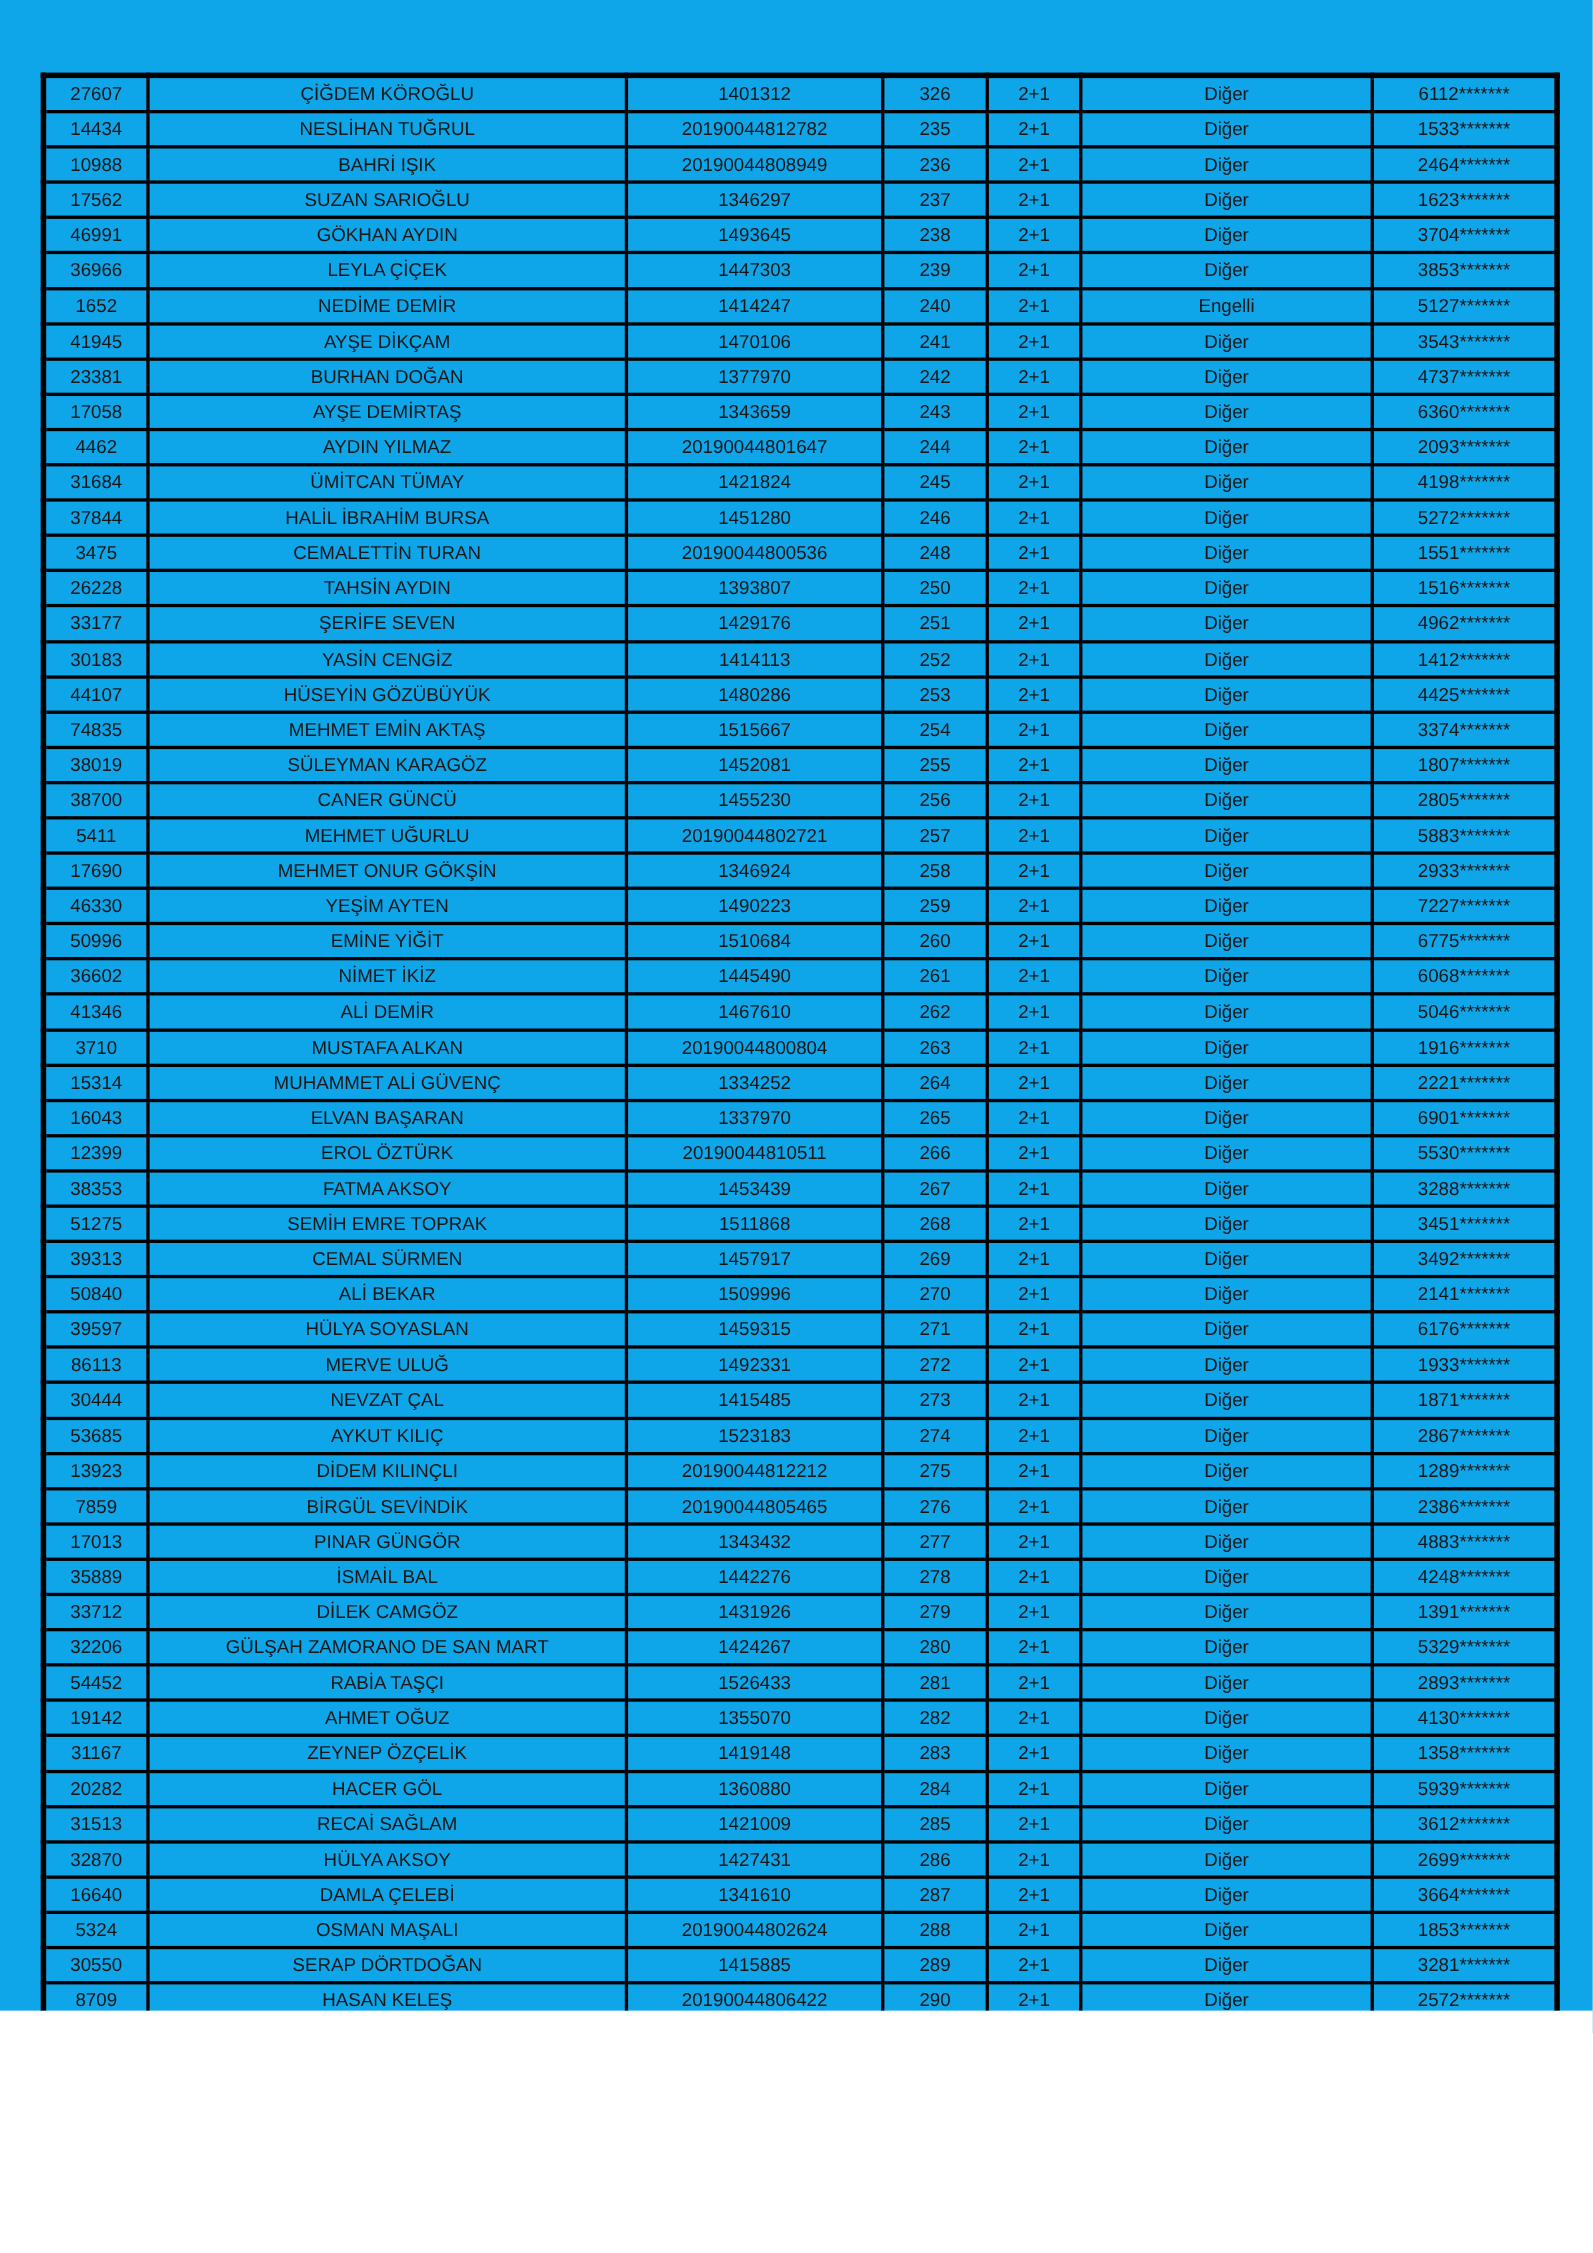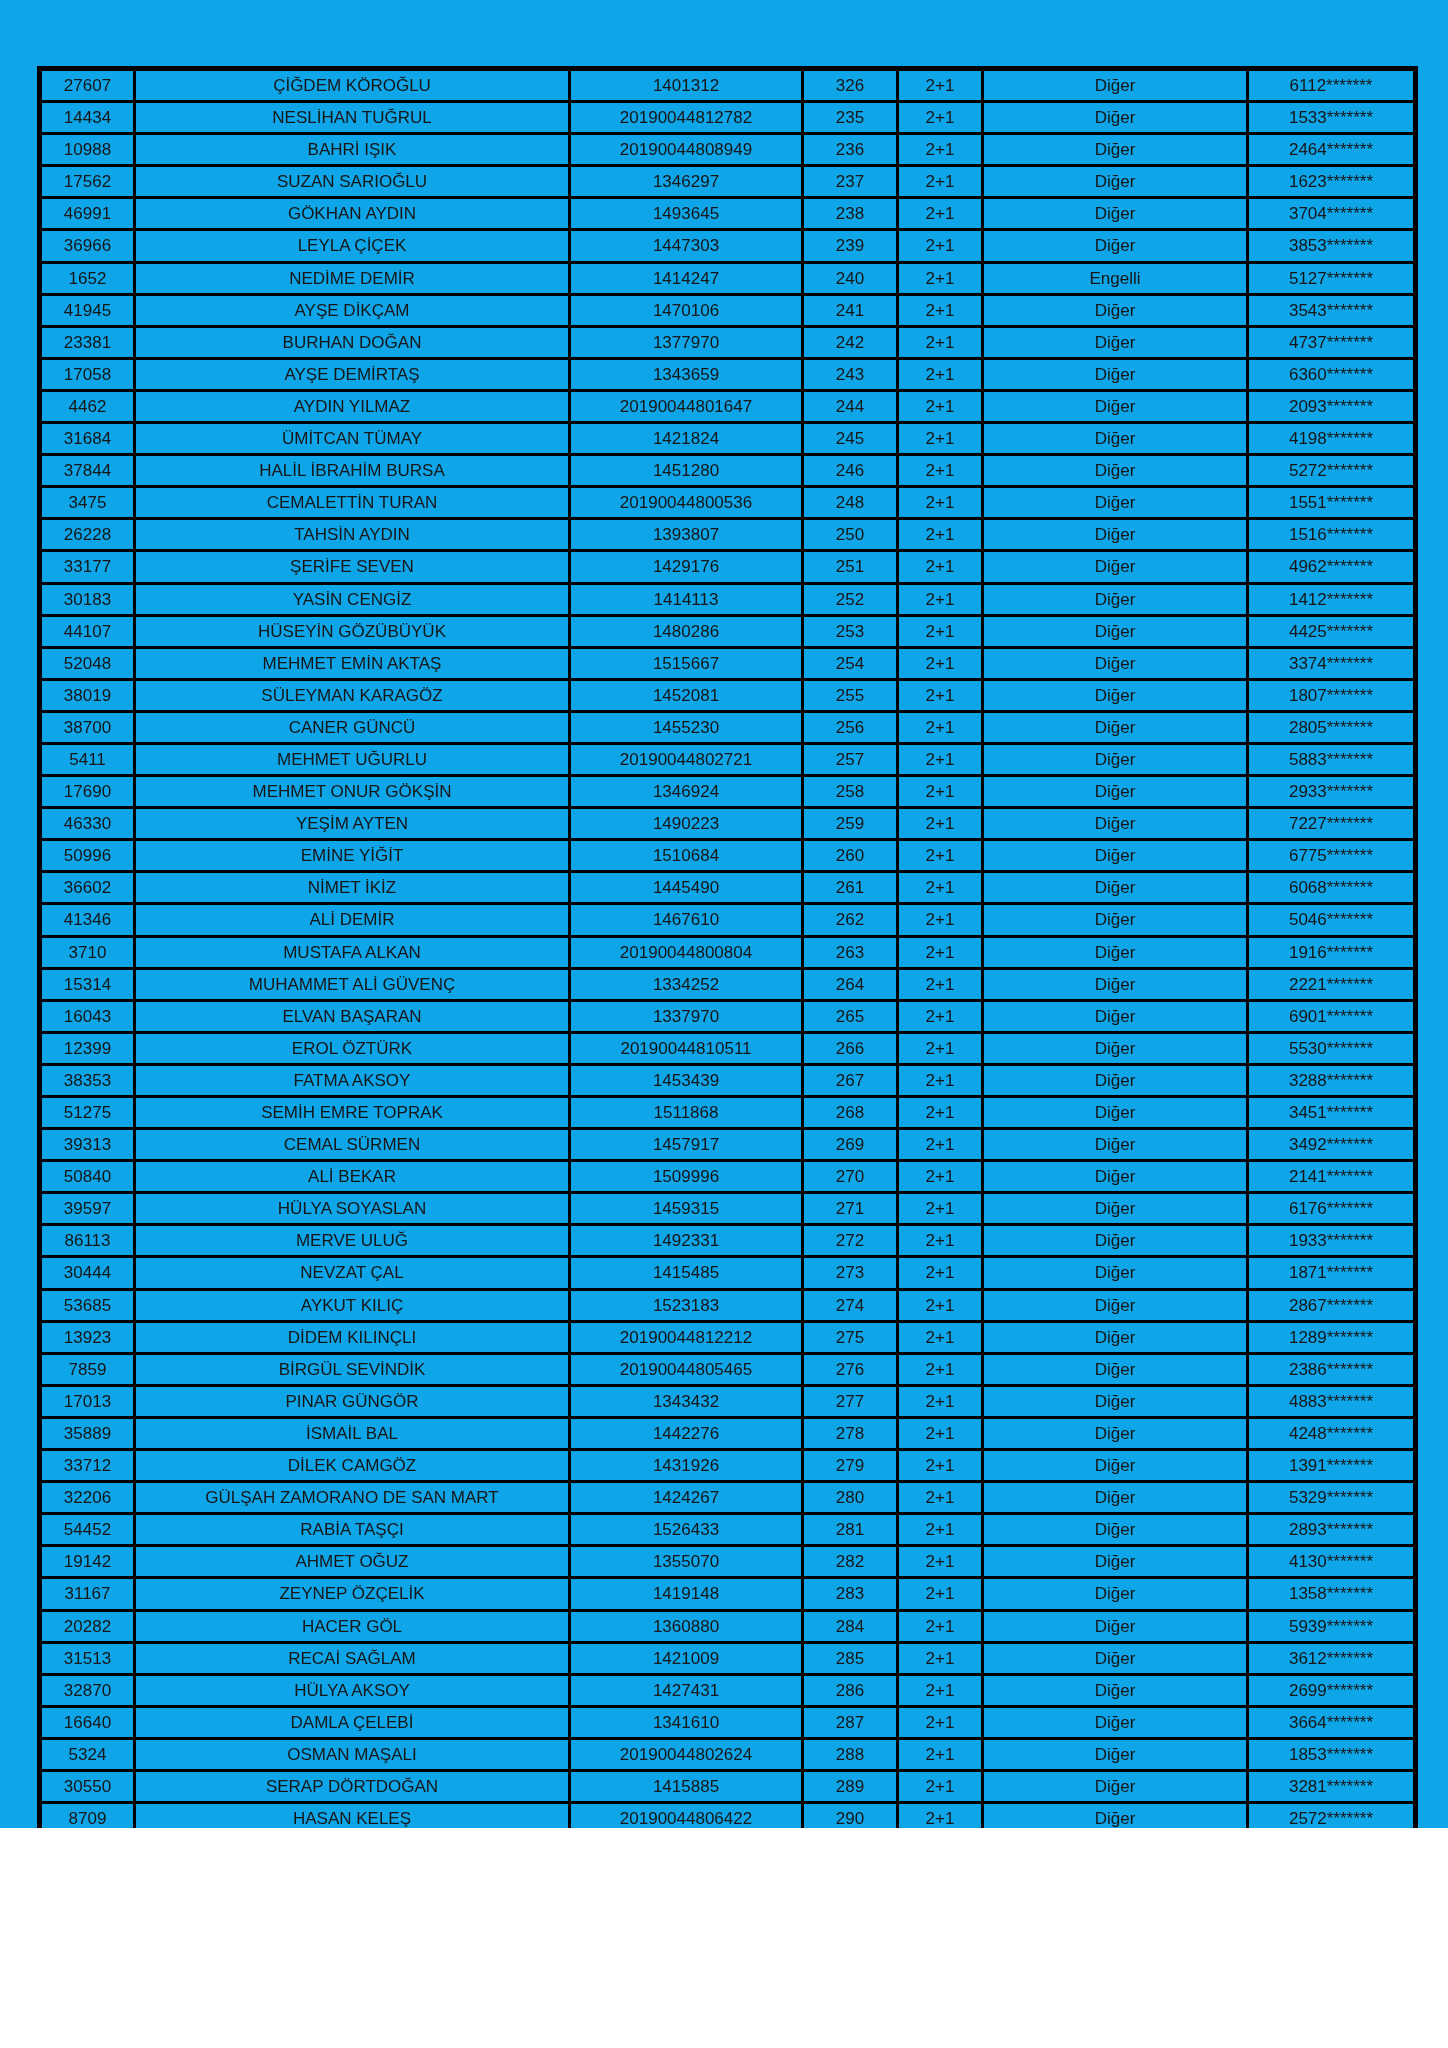--- a/index.html
+++ b/index.html
@@ -226,21 +226,21 @@
         <tr>
       <td>44107</td>
       <td>HÜSEYİN GÖZÜBÜYÜK</td>
       <td>1480286</td>
       <td>253</td>
       <td>2+1</td>
       <td>Diğer</td>
       <td>4425*******</td>
     </tr>
         <tr>
-      <td>52048</td>
+      <td>74835</td>
       <td>MEHMET EMİN AKTAŞ</td>
       <td>1515667</td>
       <td>254</td>
       <td>2+1</td>
       <td>Diğer</td>
       <td>3374*******</td>
     </tr>
         <tr>
       <td>38019</td>
       <td>SÜLEYMAN KARAGÖZ</td>

